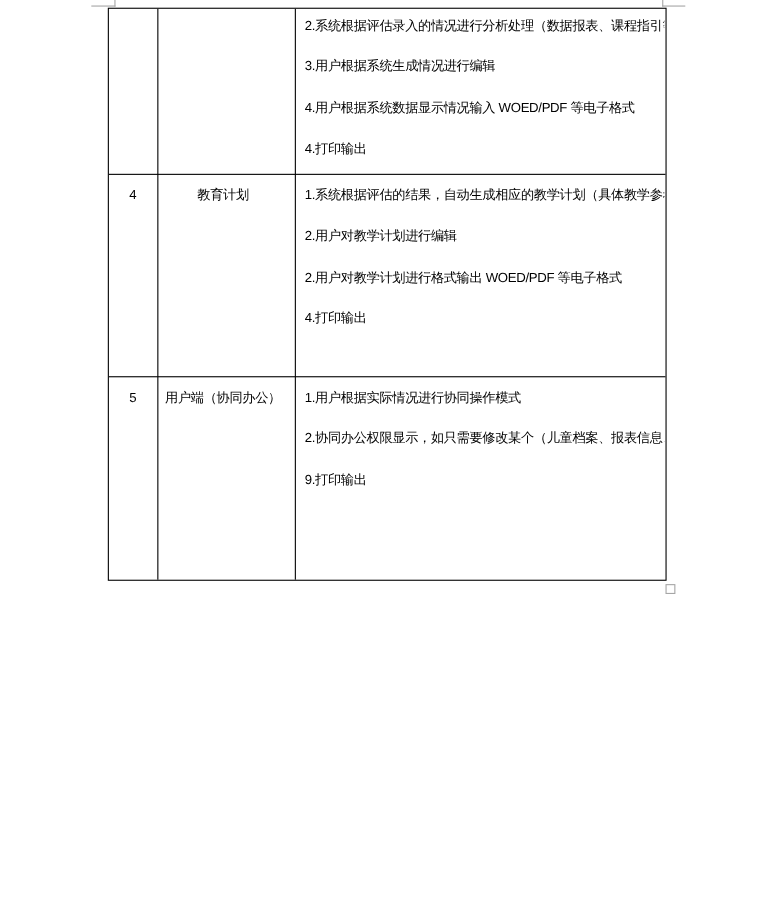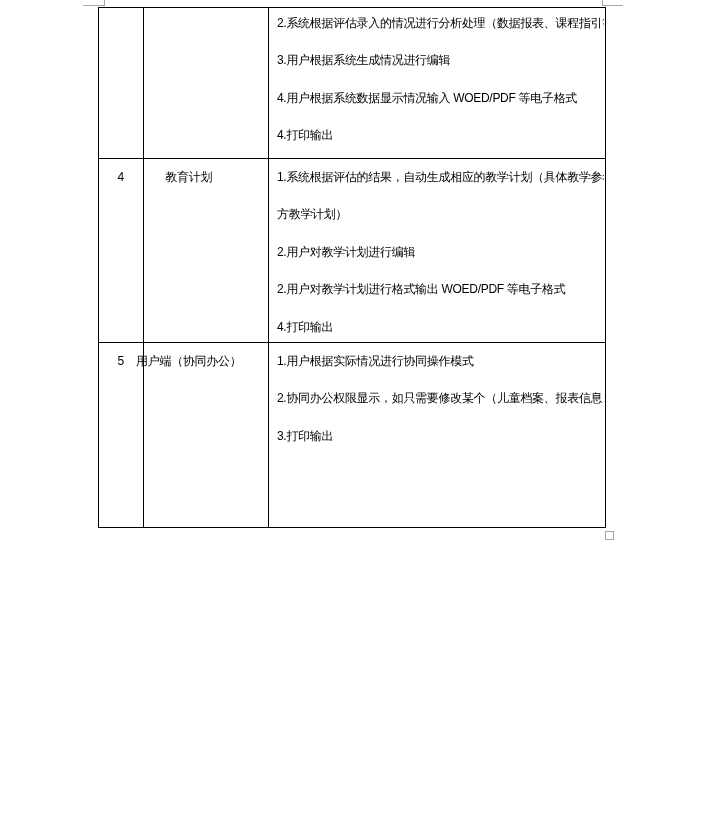--- a/index.html
+++ b/index.html
@@ -52,21 +52,21 @@
     letter-spacing: -0.3px;
     white-space: nowrap;
     overflow: hidden;
   }
   .num-cell {
     left: 0;
     width: 43.5px;
     text-align: center;
   }
   .name-cell {
-    left: 28px;
+    left: 42px;
     width: 123.5px;
     text-align: center;
   }
   .desc-cell {
     left: 178px;
     width: 327px;
   }
   .row0 { top: 0; height: 149.5px; }
   .row0.desc-cell { margin-top: -3px; }
   .row1 { top: 151px; height: 182.5px; }
@@ -123,28 +123,27 @@
     <div class="line">2.系统根据评估录入的情况进行分析处理（数据报表、课程指引等）</div>
     <div class="line">3.用户根据系统生成情况进行编辑</div>
     <div class="line">4.用户根据系统数据显示情况输入 WOED/PDF 等电子格式</div>
     <div class="line">4.打印输出</div>
   </div>
 
   <div class="cell num-cell row1">4</div>
   <div class="cell name-cell row1">教育计划</div>
   <div class="cell desc-cell row1">
     <div class="line">1.系统根据评估的结果，自动生成相应的教学计划（具体教学参考上</div>
-    <div class="line">方教学计划）</div>
     <div class="line">2.用户对教学计划进行编辑</div>
     <div class="line">2.用户对教学计划进行格式输出 WOED/PDF 等电子格式</div>
     <div class="line">4.打印输出</div>
   </div>
 
   <div class="cell num-cell row2">5</div>
   <div class="cell name-cell row2">用户端（协同办公）</div>
   <div class="cell desc-cell row2">
     <div class="line">1.用户根据实际情况进行协同操作模式</div>
     <div class="line">2.协同办公权限显示，如只需要修改某个（儿童档案、报表信息、数</div>
-    <div class="line">3.打印输出</div>
+    <div class="line">9.打印输出</div>
   </div>
 </div>
 
 <div class="resize-handle"></div>
 
 </body></html>

